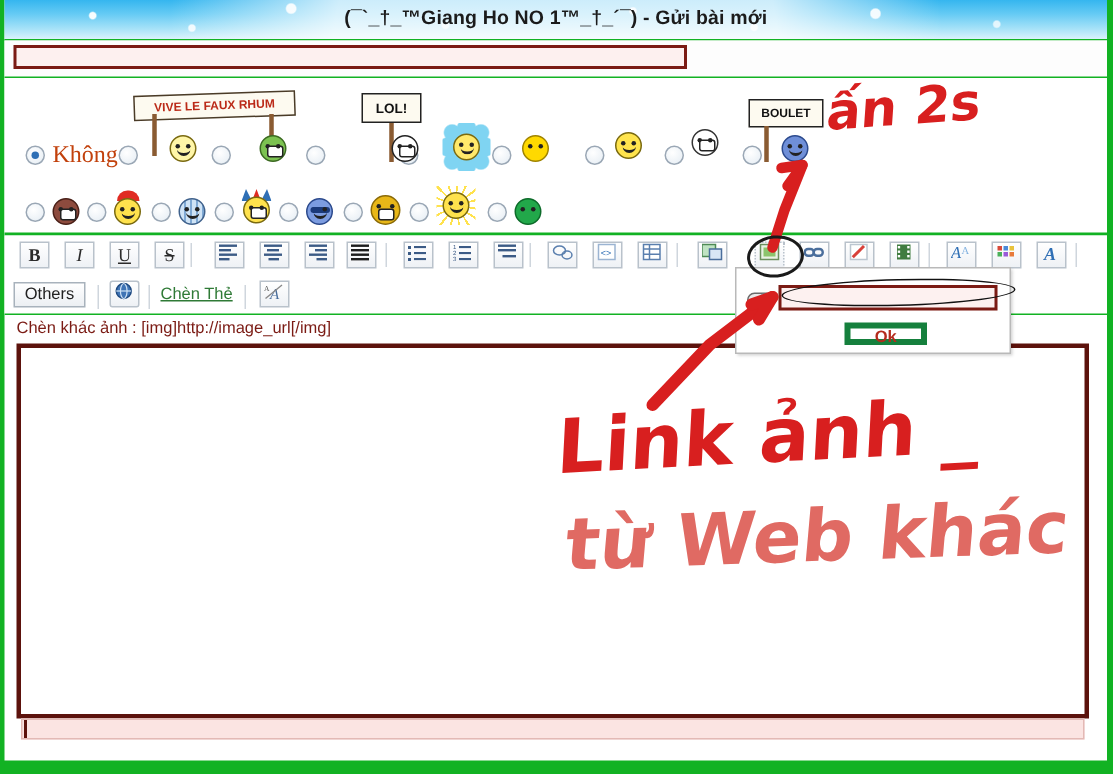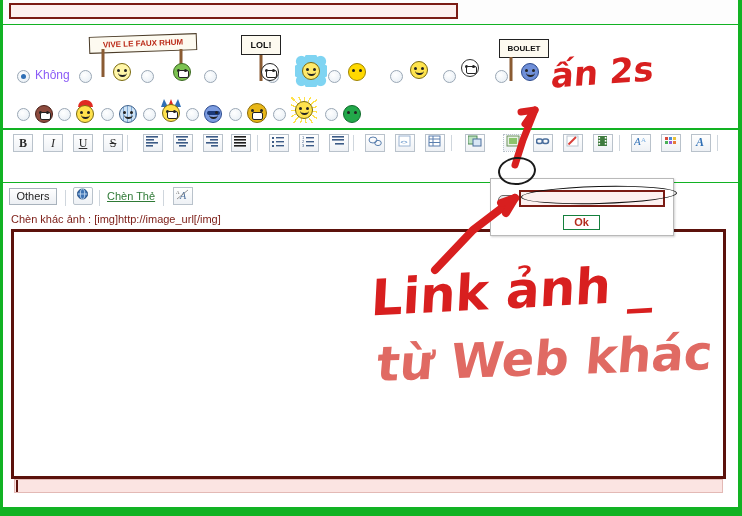--- a/index.html
+++ b/index.html
@@ -79,21 +79,21 @@
     position:absolute;width:13px;height:13px;border-radius:50%;
     border:1px solid #9aa7b5;
     background:radial-gradient(circle at 40% 35%,#ffffff,#e4ecf3);
     box-sizing:border-box;
   }
   .radio.checked::after{
     content:"";position:absolute;left:3px;top:3px;width:5px;height:5px;
     border-radius:50%;background:#2f6fb5;
   }
   .no-label{
-    position:absolute;font-size:12px;color:#8b5cf6;font-weight:normal;
+    position:absolute;font-size:16px;color:#c2410c;font-weight:normal;font-family:Liberation Serif, serif;
   }
   .emo{position:absolute;width:20px;height:20px;}
   .smiley{
     width:18px;height:18px;border-radius:50%;
     border:1px solid #7a6a10;box-sizing:border-box;position:relative;
   }
   .smiley::before{content:"";position:absolute;left:3px;top:5px;width:3px;height:3px;
     border-radius:50%;background:#222;}
   .smiley::after{content:"";position:absolute;right:3px;top:5px;width:3px;height:3px;
     border-radius:50%;background:#222;}
@@ -157,22 +157,22 @@
     position:absolute;left:7px;top:16px;width:16px;height:10px;
     border:1px solid #6b6b6b;border-radius:5px;background:#e9e9e9;
     font-size:7px;line-height:9px;text-align:center;color:#555;
   }
   .popup .url-input{
     position:absolute;left:28px;top:11px;width:146px;height:17px;
     box-sizing:border-box;border:2px solid #7b1b14;background:#fdf1f0;
     font-size:11px;color:#7b1b14;padding:0 3px;outline:none;
   }
   .popup .ok-btn{
-    position:absolute;left:72px;top:36px;width:37px;height:15px;
-    box-sizing:border-box;border:1px solid #15803d;background:#ffffff;
+    position:absolute;left:72px;top:36px;width:55px;height:15px;
+    box-sizing:border-box;border:4px solid #15803d;background:#ffffff;
     font-size:11px;font-weight:bold;line-height:13px;text-align:center;color:#b42b1d;
   }
 
   
   .annot{position:absolute;left:0;top:0;width:742px;height:516px;pointer-events:none;}
   .hw{
     position:absolute;color:#d81f1f;
     font-family:"DejaVu Sans",sans-serif;font-weight:bold;
     white-space:nowrap;
   }
@@ -188,20 +188,23 @@
   .ellipse-mark{
     position:absolute;left:518px;top:186px;width:154px;height:16px;
     border:1px solid #111;border-radius:50%;transform:rotate(-1.5deg);
   }
 </style>
 </head>
 <body>
 
 <div class="page">
 
+  <div class="titlebar">
+    <div class="title">(¯`_†_™Giang Ho NO 1™_†_´¯) - Gửi bài mới</div>
+  </div>
 
   <div class="subject-row">
     <input class="subject-input" type="text" value="" style="">
   </div>
 
   <div class="emo-panel">
 
     <div class="radio checked" style="left:14px;top:45px;"></div>
     <div class="no-label" style="left:32px;top:43px;">Không</div>
     <div class="radio" style="left:76px;top:45px;"></div>

